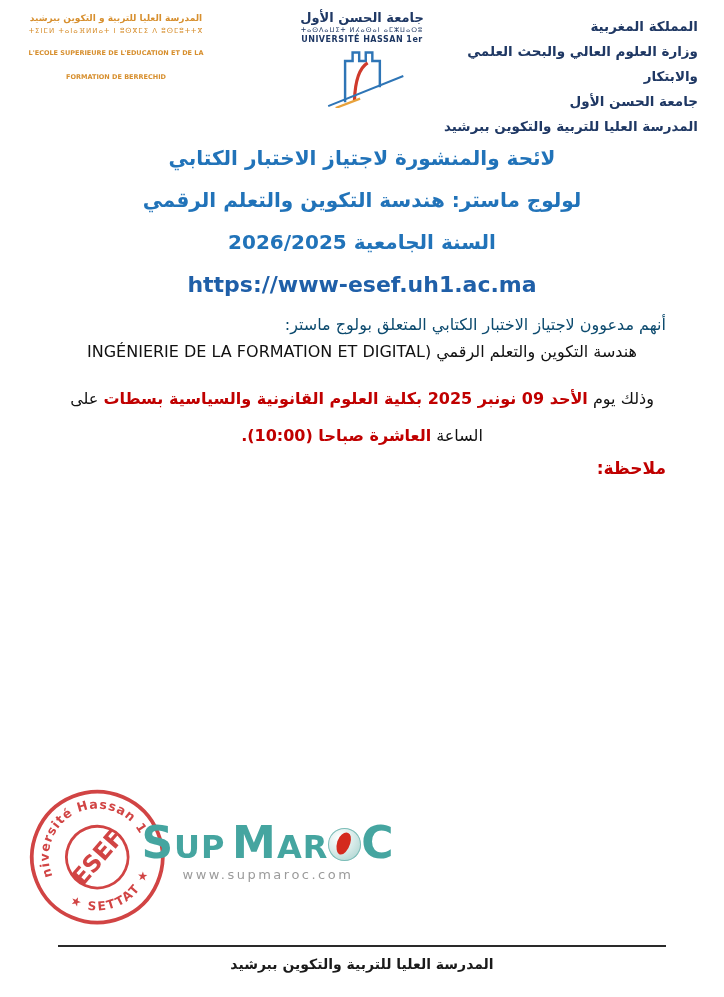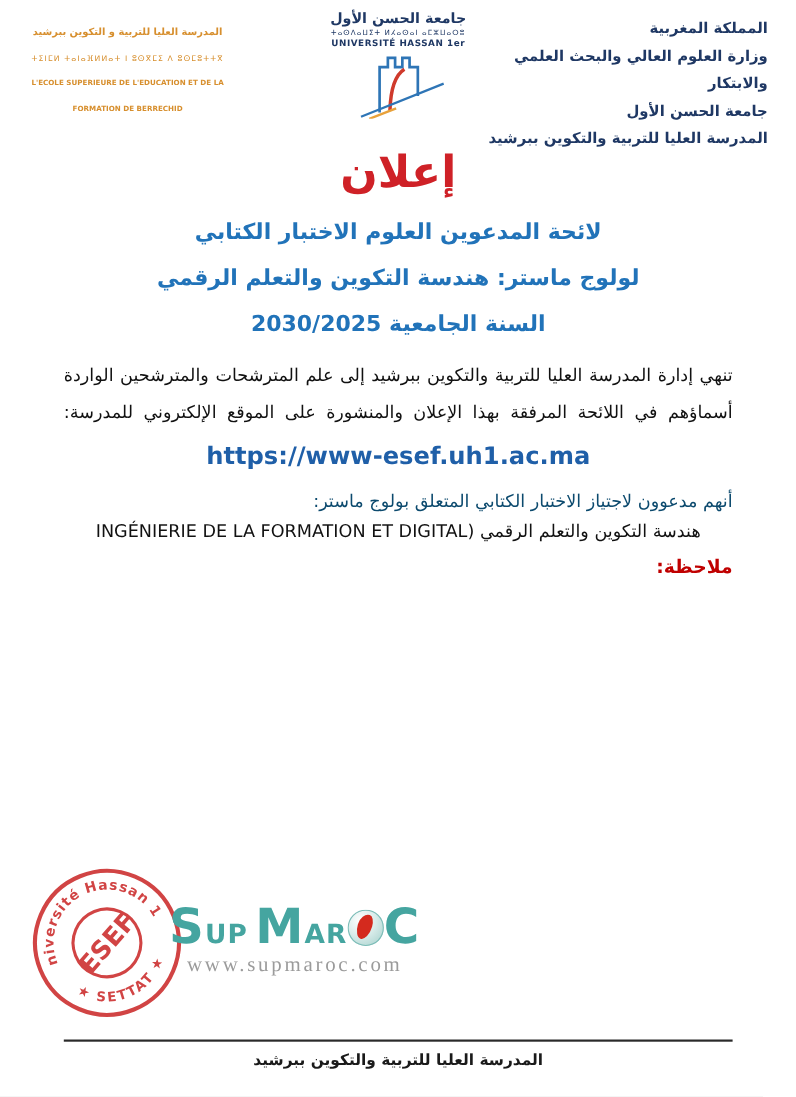--- a/index.html
+++ b/index.html
@@ -12,22 +12,22 @@
   
   .header { position:absolute; top:8px; left:0; right:0; height:122px; }
 
   .logo-esefb { position:absolute; left:26px; top:4px; width:180px; text-align:center; }
   .esefb-row { display:flex; align-items:flex-end; justify-content:center; gap:2px; height:44px; }
   .bar { display:inline-block; }
   .bar-tan  { width:9px;  height:32px; background:#a87c42; }
   .bar-blue { width:9px;  height:38px; background:#2b3990; margin-left:3px; }
   .bar-red  { width:10px; height:42px; background:#c0392b; margin-left:2px; transform:skewX(-14deg); }
   .esefb-acronym { font-size:27px; font-weight:bold; color:#2b3f9e; letter-spacing:1px; margin-left:4px; line-height:1; }
-  .esefb-ar  { color:#d78f2e; font-size:9px;  font-weight:bold; margin-top:13px; }
-  .esefb-tif { color:#d78f2e; font-size:7px;  letter-spacing:1px; margin-top:14px; }
+  .esefb-ar  { color:#d78f2e; font-size:9px;  font-weight:bold; margin-top:1px; }
+  .esefb-tif { color:#d78f2e; font-size:7px;  letter-spacing:1px; margin-top:4px; }
   .esefb-fr  { color:#d78f2e; font-size:6.5px; font-weight:bold; margin-top:14px; line-height:1.5; }
 
   .logo-univ { position:absolute; left:50%; transform:translateX(-50%); top:2px; width:190px; text-align:center; color:#1f3864; }
   .univ-ar  { font-size:13px; font-weight:bold; }
   .univ-tif { font-size:6.5px; letter-spacing:1px; margin-top:1px; }
   .univ-fr  { font-size:8px; font-weight:bold; letter-spacing:.5px; margin-top:1px; }
   .univ-emblem { margin-top:2px; }
 
   .ministry { position:absolute; right:26px; top:6px; width:260px; direction:rtl; text-align:right;
               color:#1f3864; font-size:13.5px; font-weight:bold; line-height:1.85; }
@@ -55,27 +55,27 @@
   .bullets li::marker { color:#000; }
 
   
   .bottom-zone { position:absolute; bottom:50px; left:0; right:0; height:162px; }
 
   .stamp { position:absolute; left:28px; top:2px; transform:rotate(-22deg); opacity:.95; }
 
   .watermark { position:absolute; left:118px; top:36px; width:300px; text-align:center; z-index:2; }
   .wordmark { color:#45a5a0; font-weight:bold; letter-spacing:1px; line-height:1; white-space:nowrap; }
   .wm-big   { font-size:44px; }
-  .wm-small { font-size:24px; }
+  .wm-small { font-size:32px; }
   .globe { display:inline-block; width:33px; height:33px; border-radius:50%; vertical-align:-3px; position:relative;
            background:radial-gradient(circle at 35% 30%, #ffffff 0%, #d9ecea 45%, #9fcdc8 100%);
            box-shadow:inset 0 0 0 1px #7bbcb7; }
   .globe::after { content:""; position:absolute; left:9px; top:4px; width:13px; height:23px; background:#d42a1e;
                   border-radius:62% 38% 55% 45% / 48% 42% 58% 52%; transform:rotate(16deg); }
-  .wm-url { color:#9b9b9b; font-size:19px; letter-spacing:2.5px; margin-top:2px;font-family:Liberation Serif, serif; }
+  .wm-url { color:#9b9b9b; font-size:13px; letter-spacing:2.5px; margin-top:2px; }
 
   
   .footer { position:absolute; bottom:0; left:58px; right:58px; height:50px;
             border-top:2px solid #2a2a2a; text-align:center; }
   .footer-text { font-size:14px; font-weight:bold; margin-top:9px; direction:rtl; }
 </style>
 </head>
 <body>
 
 <div class="page">
@@ -106,36 +106,37 @@
     <div class="ministry">
       <div>المملكة المغربية</div>
       <div>وزارة العلوم العالي والبحث العلمي والابتكار</div>
       <div>جامعة الحسن الأول</div>
       <div>المدرسة العليا للتربية والتكوين ببرشيد</div>
     </div>
   </div>
 
   <div class="doc-body">
 
-    <div class="title">إعلان</div>
 
-    <div class="sub">لائحة المدعوين العلوم الاختبار الكتابي</div>
+    <div class="sub">لائحة والمنشورة لاجتياز الاختبار الكتابي</div>
     <div class="sub">لولوج ماستر: هندسة التكوين والتعلم الرقمي</div>
-    <div class="sub">السنة الجامعية 2030/2025</div>
+    <div class="sub">السنة الجامعية 2026/2025</div>
 
-    <div class="intro">تنهي إدارة المدرسة العليا للتربية والتكوين ببرشيد إلى علم المترشحات والمترشحين الواردة أسماؤهم في اللائحة المرفقة بهذا الإعلان والمنشورة على الموقع الإلكتروني للمدرسة:</div>
 
     <div class="site-line">
       <a class="site-link" href="#">https://www-esef.uh1.ac.ma</a>
     </div>
 
     <div class="invite">أنهم مدعوون لاجتياز الاختبار الكتابي المتعلق بولوج ماستر:</div>
 
     <div class="master-line">هندسة التكوين والتعلم الرقمي (INGÉNIERIE DE LA FORMATION ET DIGITAL</div>
 
+    <div class="date-par">
+      <span>وذلك يوم </span><span class="red-bold">الأحد 09 نونبر 2025 بكلية العلوم القانونية والسياسية بسطات</span><span> على الساعة </span><span class="red-bold">العاشرة صباحا (10:00).</span>
+    </div>
 
     <div class="note-label">ملاحظة:</div>
 
   </div>
 
   <div class="bottom-zone">
 
     <div class="stamp">
       <svg width="140" height="140" viewBox="0 0 150 150">
         <circle cx="75" cy="75" r="70" fill="none" stroke="#cf3a3a" stroke-width="4"></circle>

